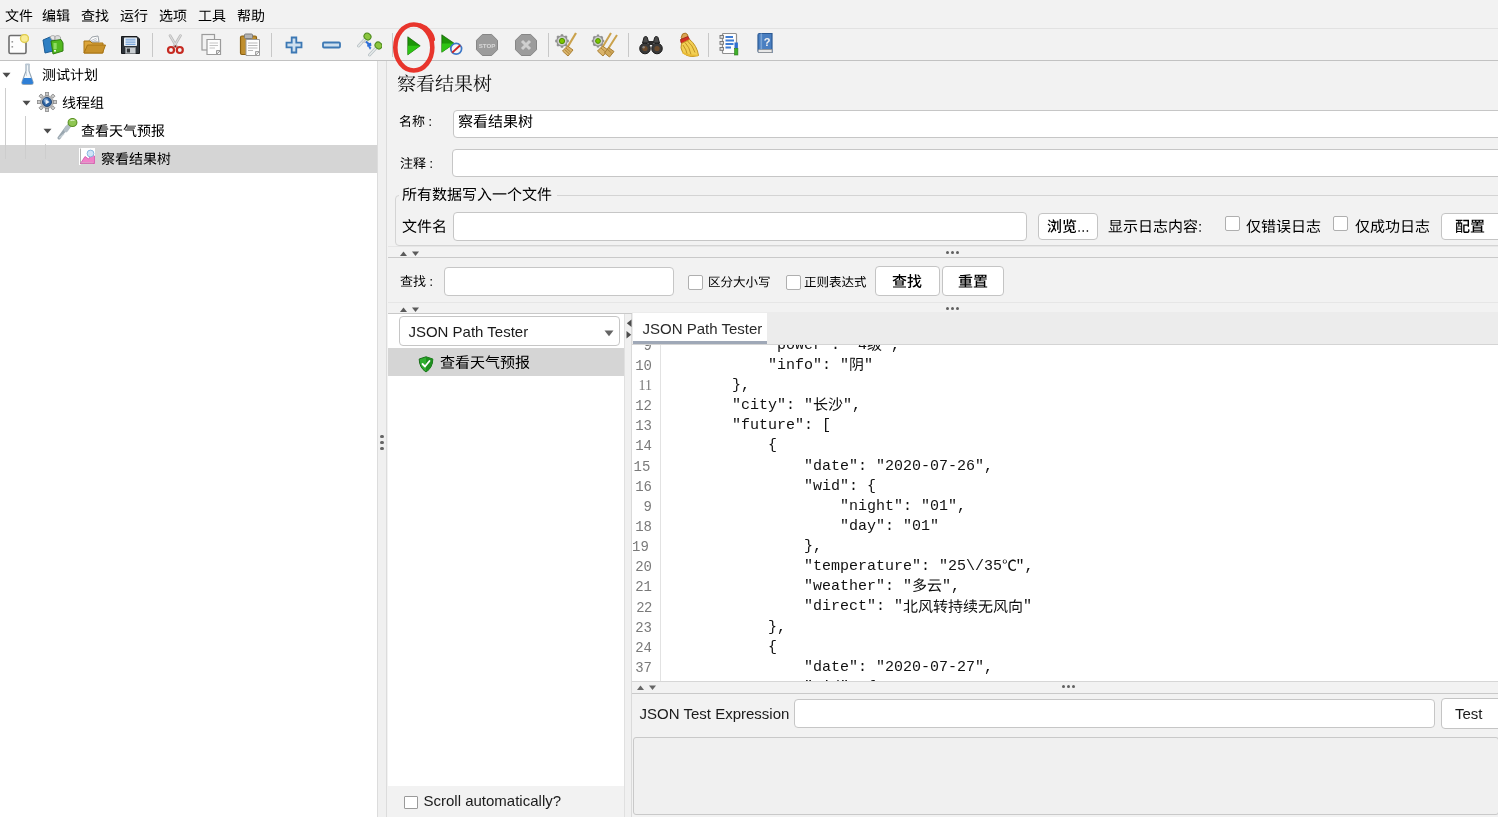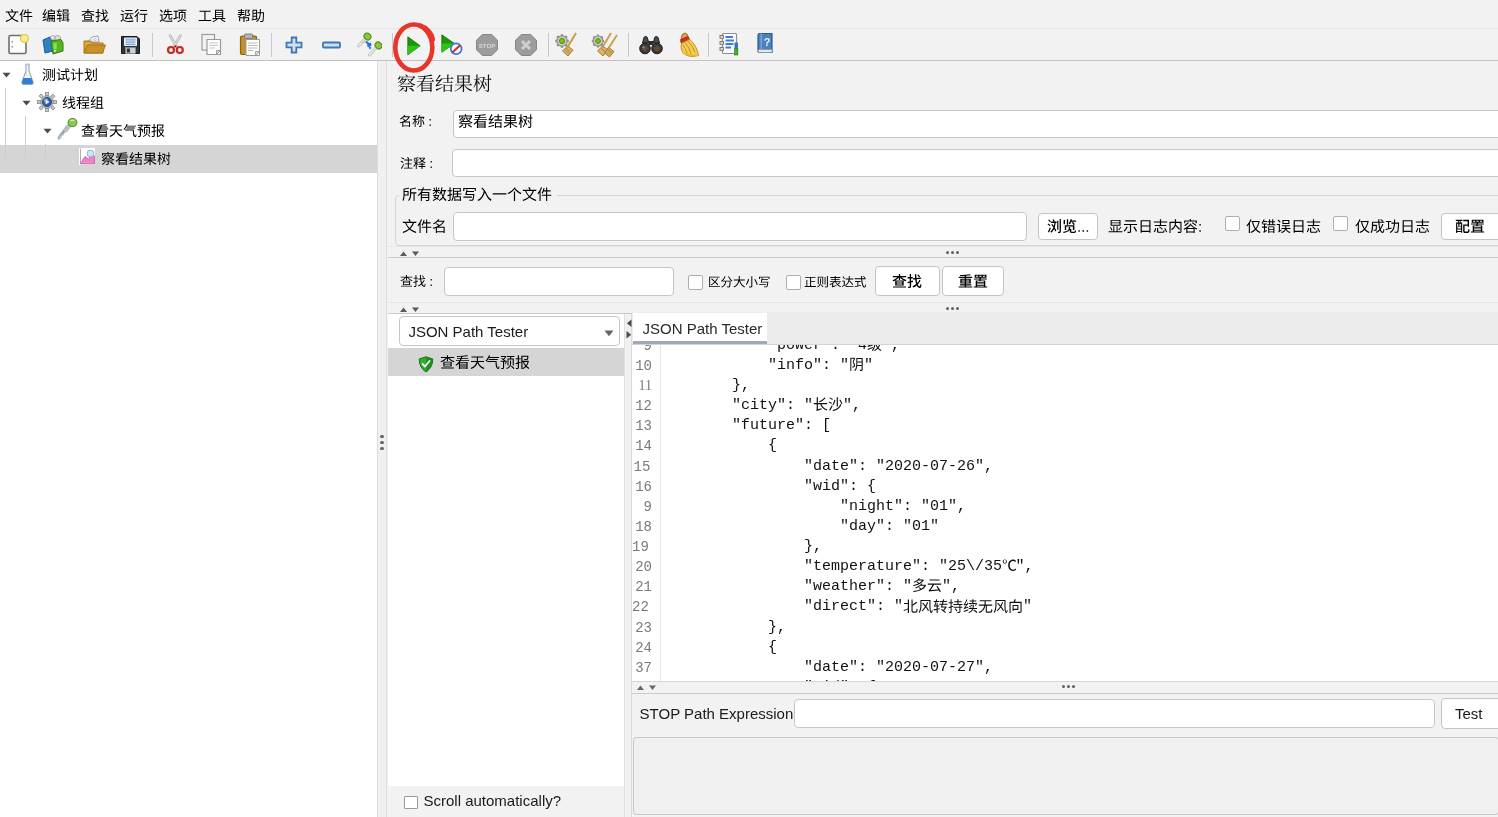--- a/index.html
+++ b/index.html
@@ -386,21 +386,21 @@
 <div class="a" style="left:0;top:212.2px;width:20px;text-align:right;font-family:'Liberation Mono',monospace;font-size:14px;line-height:20.13px;color:#7a7a7a">20</div>
 <div class="a" style="left:28px;top:212.2px;font-family:'Liberation Mono',monospace;font-size:15px;line-height:20.13px;color:#111;white-space:pre"><span>                </span><span>"temperature": "25\/35</span><svg style="vertical-align:-3.9px" width="13.5" height="16.8" viewBox="0 0 13.5 16.8">
         <path d="M2.8 6.6C3.9 6.6 4.9 5.8 4.9 4.5C4.9 3.2 3.9 2.4 2.8 2.4C1.7 2.4 0.7 3.2 0.7 4.5C0.7 5.8 1.7 6.6 2.8 6.6ZM2.8 5.9C2.1 5.9 1.6 5.3 1.6 4.5C1.6 3.7 2.1 3.1 2.8 3.1C3.6 3.1 4.1 3.7 4.1 4.5C4.1 5.3 3.6 5.9 2.8 5.9ZM11.0 14.0C12.4 14.0 13.5 13.4 14.4 12.4L13.5 11.5C12.9 12.3 12.1 12.7 11.1 12.7C9.0 12.7 7.7 11.0 7.7 8.3C7.7 5.6 9.0 3.9 11.1 3.9C12.0 3.9 12.7 4.3 13.3 4.9L14.1 4.0C13.5 3.3 12.4 2.6 11.1 2.6C8.3 2.6 6.2 4.8 6.2 8.3C6.2 11.9 8.2 14.0 11.0 14.0Z" fill="#111111"></path>
       </svg><span>",</span></div>
 <div class="a" style="left:0;top:232.33px;width:20px;text-align:right;font-family:'Liberation Mono',monospace;font-size:14px;line-height:20.13px;color:#7a7a7a">21</div>
 <div class="a" style="left:28px;top:232.33px;font-family:'Liberation Mono',monospace;font-size:15px;line-height:20.13px;color:#111;white-space:pre"><span>                </span><span>"weather": "</span><svg style="vertical-align:-3.9px" width="15.0" height="16.8" viewBox="0 0 15.0 16.8">
         <path d="M6.8 1.2C5.9 2.4 4.1 3.9 1.7 4.9C1.9 5.1 2.3 5.4 2.4 5.7C3.8 5.1 5.0 4.3 6.0 3.5H10.2C9.4 4.5 8.4 5.3 7.2 5.9C6.7 5.5 5.9 5.0 5.3 4.6L4.5 5.2C5.1 5.5 5.7 6.0 6.2 6.5C4.6 7.2 2.9 7.8 1.2 8.1C1.4 8.3 1.6 8.8 1.7 9.1C5.6 8.3 10.0 6.3 11.9 2.9L11.2 2.5L11.0 2.5H7.1C7.5 2.2 7.8 1.8 8.1 1.4ZM9.3 6.4C8.2 7.9 6.0 9.6 3.0 10.7C3.2 10.9 3.6 11.2 3.7 11.5C5.6 10.8 7.2 9.8 8.4 8.8H12.5C11.7 10.0 10.7 10.9 9.4 11.7C8.8 11.2 8.1 10.6 7.5 10.2L6.6 10.7C7.2 11.1 7.8 11.7 8.3 12.2C6.2 13.2 3.7 13.7 1.1 13.9C1.3 14.2 1.5 14.7 1.6 15.0C6.9 14.4 12.1 12.7 14.2 8.2L13.4 7.7L13.2 7.8H9.5C9.9 7.4 10.2 7.1 10.5 6.7Z" fill="#111111"></path>
       </svg><svg style="vertical-align:-3.9px" width="15.0" height="16.8" viewBox="0 0 15.0 16.8">
         <path d="M2.5 2.4V3.5H12.6V2.4ZM2.1 14.5C2.7 14.2 3.6 14.2 11.9 13.4C12.2 14.0 12.5 14.6 12.8 15.0L13.9 14.4C13.1 13.0 11.6 10.8 10.3 9.1L9.3 9.6C9.9 10.5 10.6 11.4 11.2 12.4L3.6 13.0C4.8 11.5 6.1 9.7 7.1 7.8H14.2V6.6H0.8V7.8H5.5C4.5 9.7 3.3 11.6 2.9 12.1C2.4 12.7 2.0 13.1 1.7 13.2C1.8 13.6 2.1 14.2 2.1 14.5Z" fill="#111111"></path>
       </svg><span>",</span></div>
-<div class="a" style="left:0;top:252.46px;width:20px;text-align:left;font-family:Liberation Mono, monospace;font-size:14px;line-height:20.13px;color:#7a7a7a">22</div>
+<div class="a" style="left:0;top:252.46px;width:20px;text-align:right;font-family:Liberation Sans, sans-serif;font-size:14px;line-height:20.13px;color:#7a7a7a">22</div>
 <div class="a" style="left:28px;top:252.46px;font-family:'Liberation Mono',monospace;font-size:15px;line-height:20.13px;color:#111;white-space:pre"><span>                </span><span>"direct": "</span><svg style="vertical-align:-3.9px" width="15.0" height="16.8" viewBox="0 0 15.0 16.8">
         <path d="M0.5 12.0 1.0 13.1C2.1 12.6 3.5 12.1 4.8 11.5V14.9H6.0V1.5H4.8V5.0H1.0V6.1H4.8V10.4C3.2 11.0 1.6 11.6 0.5 12.0ZM13.4 3.8C12.4 4.6 11.0 5.6 9.6 6.5V1.5H8.5V12.6C8.5 14.2 8.9 14.7 10.3 14.7C10.6 14.7 12.4 14.7 12.7 14.7C14.2 14.7 14.5 13.7 14.6 11.0C14.3 10.9 13.8 10.7 13.5 10.4C13.4 12.9 13.3 13.6 12.6 13.6C12.2 13.6 10.7 13.6 10.4 13.6C9.8 13.6 9.6 13.4 9.6 12.6V7.7C11.2 6.8 12.9 5.7 14.2 4.8Z" fill="#111111"></path>
       </svg><svg style="vertical-align:-3.9px" width="15.0" height="16.8" viewBox="0 0 15.0 16.8">
         <path d="M2.4 1.9V6.4C2.4 8.7 2.2 12.0 0.6 14.3C0.9 14.4 1.3 14.8 1.5 15.0C3.3 12.6 3.5 8.9 3.5 6.4V3.0H11.4C11.4 10.8 11.4 14.9 13.4 14.9C14.2 14.9 14.5 14.2 14.6 12.2C14.4 12.0 14.0 11.7 13.8 11.4C13.8 12.6 13.7 13.7 13.5 13.7C12.5 13.7 12.5 9.0 12.5 1.9ZM9.2 4.1C8.8 5.3 8.2 6.5 7.6 7.6C6.8 6.6 5.9 5.6 5.2 4.7L4.2 5.2C5.1 6.2 6.1 7.4 7.0 8.7C6.0 10.2 4.8 11.6 3.6 12.4C3.9 12.6 4.2 13.0 4.4 13.3C5.6 12.4 6.8 11.1 7.7 9.6C8.6 10.9 9.5 12.1 10.0 13.1L11.0 12.5C10.4 11.4 9.4 10.0 8.3 8.6C9.0 7.2 9.7 5.8 10.1 4.4Z" fill="#111111"></path>
       </svg><svg style="vertical-align:-3.9px" width="15.0" height="16.8" viewBox="0 0 15.0 16.8">
         <path d="M1.2 8.8C1.3 8.7 1.8 8.6 2.3 8.6H3.6V10.8L0.6 11.3L0.8 12.4L3.6 11.9V14.9H4.7V11.6L6.8 11.2L6.7 10.3L4.7 10.6V8.6H6.3V7.6H4.7V5.3H3.6V7.6H2.2C2.7 6.5 3.1 5.3 3.5 4.0H6.3V3.0H3.8C4.0 2.4 4.1 1.9 4.2 1.4L3.1 1.2C3.0 1.8 2.9 2.4 2.7 3.0H0.7V4.0H2.5C2.1 5.2 1.8 6.3 1.6 6.6C1.3 7.3 1.1 7.8 0.9 7.8C1.0 8.1 1.2 8.6 1.2 8.8ZM6.4 5.8V6.8H8.6C8.3 7.9 8.0 8.9 7.7 9.6H12.0C11.5 10.4 10.8 11.3 10.2 12.1C9.7 11.7 9.2 11.4 8.7 11.1L8.0 11.8C9.5 12.8 11.3 14.1 12.2 15.0L12.9 14.1C12.4 13.7 11.8 13.2 11.1 12.7C12.0 11.4 13.1 10.0 13.8 8.9L13.0 8.5L12.8 8.6H9.2L9.8 6.8H14.4V5.8H10.1L10.5 4.0H13.8V3.0H10.8L11.2 1.4L10.1 1.2L9.7 3.0H7.0V4.0H9.4L8.9 5.8Z" fill="#111111"></path>
       </svg><svg style="vertical-align:-3.9px" width="15.0" height="16.8" viewBox="0 0 15.0 16.8">
         <path d="M6.7 10.7C7.4 11.6 8.1 12.7 8.4 13.4L9.3 12.8C9.0 12.1 8.2 11.0 7.6 10.2ZM9.4 1.3V3.2H6.2V4.2H9.4V6.1H5.4V7.1H11.4V8.8H5.6V9.8H11.4V13.6C11.4 13.8 11.3 13.9 11.1 13.9C10.9 13.9 10.1 13.9 9.2 13.9C9.4 14.2 9.5 14.7 9.6 15.0C10.7 15.0 11.4 15.0 11.8 14.8C12.3 14.6 12.4 14.3 12.4 13.6V9.8H14.3V8.8H12.4V7.1H14.4V6.1H10.5V4.2H13.7V3.2H10.5V1.3ZM2.6 1.2V4.2H0.6V5.3H2.6V8.5C1.8 8.8 1.0 9.0 0.4 9.2L0.7 10.3L2.6 9.7V13.6C2.6 13.9 2.5 13.9 2.3 13.9C2.1 13.9 1.5 13.9 0.9 13.9C1.0 14.2 1.2 14.7 1.2 15.0C2.2 15.0 2.7 14.9 3.1 14.7C3.5 14.6 3.6 14.3 3.6 13.7V9.3L5.2 8.8L5.1 7.8L3.6 8.2V5.3H5.2V4.2H3.6V1.2Z" fill="#111111"></path>
       </svg><svg style="vertical-align:-3.9px" width="15.0" height="16.8" viewBox="0 0 15.0 16.8">
         <path d="M7.1 7.0C7.8 7.4 8.6 8.0 9.0 8.4L9.5 7.8C9.1 7.4 8.3 6.8 7.6 6.5ZM6.0 8.4C6.7 8.8 7.5 9.4 7.9 9.8L8.5 9.2C8.1 8.8 7.2 8.2 6.6 7.8ZM10.3 12.2C11.5 13.0 12.9 14.2 13.6 15.0L14.4 14.3C13.7 13.5 12.2 12.4 11.0 11.6ZM0.6 12.9 0.9 14.0C2.2 13.5 3.8 12.9 5.4 12.3L5.2 11.3C3.5 11.9 1.8 12.6 0.6 12.9ZM6.0 4.9V5.9H12.8C12.6 6.5 12.3 7.2 12.1 7.7L13.0 7.9C13.3 7.2 13.7 6.0 14.1 5.0L13.3 4.9L13.2 4.9H10.4V3.6H13.3V2.6H10.4V1.2H9.3V2.6H6.6V3.6H9.3V4.9ZM9.7 6.5V8.2C9.7 8.8 9.7 9.4 9.5 10.0H5.7V11.0H9.2C8.6 12.2 7.6 13.3 5.4 14.2C5.6 14.4 5.9 14.8 6.1 15.0C8.6 13.9 9.8 12.5 10.3 11.0H14.1V10.0H10.6C10.7 9.4 10.8 8.8 10.8 8.3V6.5ZM0.9 7.5C1.1 7.4 1.5 7.3 3.2 7.0C2.6 8.0 2.0 8.8 1.8 9.1C1.3 9.7 1.0 10.1 0.7 10.1C0.8 10.4 1.0 10.9 1.0 11.1C1.3 10.9 1.8 10.7 5.3 9.7C5.3 9.5 5.2 9.1 5.2 8.8L2.6 9.4C3.7 8.1 4.7 6.5 5.6 4.9L4.7 4.4C4.4 5.0 4.1 5.5 3.8 6.1L2.0 6.2C2.9 4.9 3.8 3.3 4.4 1.7L3.5 1.2C2.9 3.0 1.8 5.0 1.4 5.5C1.1 6.0 0.8 6.4 0.6 6.5C0.7 6.7 0.9 7.2 0.9 7.5Z" fill="#111111"></path>
@@ -422,16 +422,16 @@
 </div>
 <div class="hl" style="left:632px;top:681px;width:866px;background:#d6d6d6"></div>
 <div class="hl" style="left:632px;top:693px;width:866px;background:#c9c9c9"></div>
 <svg class="a" style="left:637px;top:684.5px" width="22" height="6" viewBox="0 0 22 6">
     <path d="M0 5 L3.5 0.5 L7 5 Z" fill="#666"></path>
     <path d="M12 0.5 L19 0.5 L15.5 5 Z" fill="#666"></path>
   </svg>
 <div class="a" style="left:1061.5px;top:685px;width:3.4px;height:3.4px;border-radius:2px;background:#606060"></div>
 <div class="a" style="left:1066.5px;top:685px;width:3.4px;height:3.4px;border-radius:2px;background:#606060"></div>
 <div class="a" style="left:1071.5px;top:685px;width:3.4px;height:3.4px;border-radius:2px;background:#606060"></div>
-<div class="a" style="left:639.6px;top:705px;font-size:15px;color:#1a1a1a">STOP Path Expression</div>
+<div class="a" style="left:639.6px;top:705px;font-size:15px;color:#1a1a1a">JSON Test Expression</div>
 <div class="field" style="left:793.9px;top:698.8px;width:641px;height:29.4px"></div>
 <div class="btn" style="left:1440.9px;top:698px;width:70px;height:31px"></div>
 <div class="a" style="left:1455px;top:705px;font-size:15px;color:#1a1a1a">Test</div>
 <div class="a" style="left:633px;top:737.4px;width:866px;height:78px;background:#f0f0f0;border:1px solid #c9c9c9;border-radius:3px"></div>
 </body></html>

